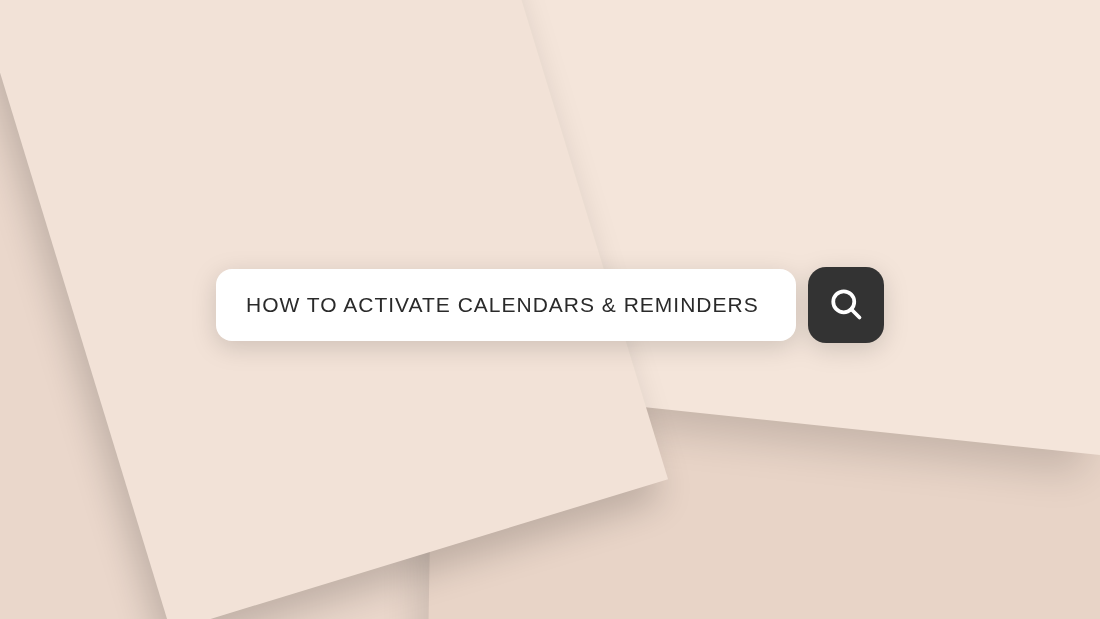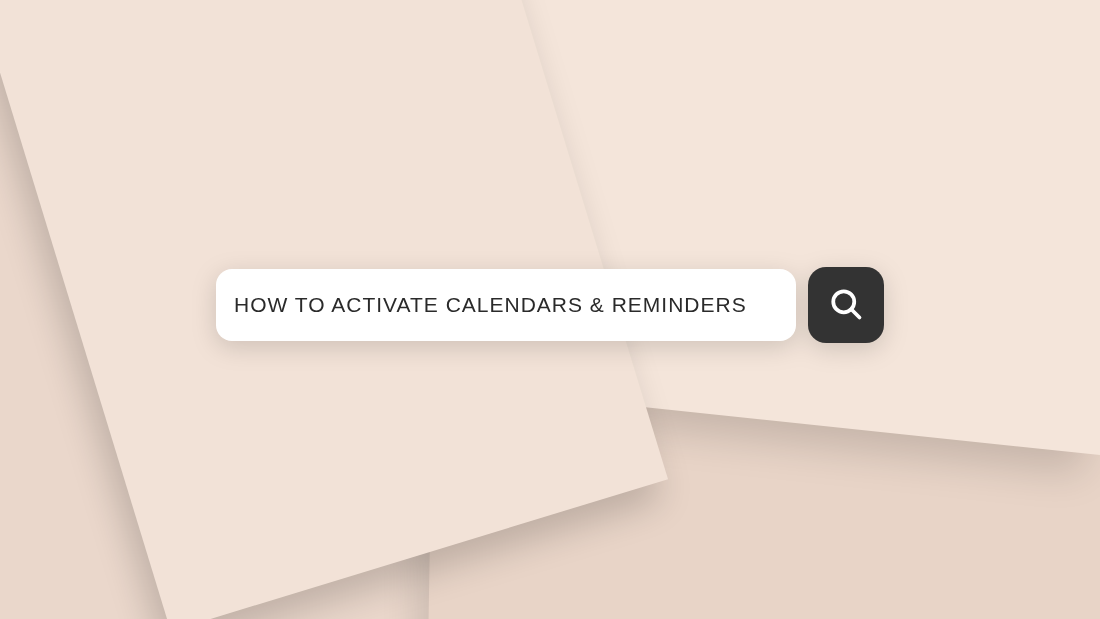--- a/index.html
+++ b/index.html
@@ -62,21 +62,21 @@
       z-index: 10;
       display: flex;
       align-items: center;
       gap: 12px;
       filter: drop-shadow(0 6px 12px rgba(0,0,0,0.15));
     }
     
     .search-box {
       background: #ffffff;
       border-radius: 16px;
-      padding: 24px 18px;
+      padding: 24px 30px;
       min-width: 580px;
       display: flex;
       align-items: center;
     }
     
     .search-text {
       font-size: 21px;
       letter-spacing: 1px;
       color: #2a2a2a;
       font-weight: 400;

